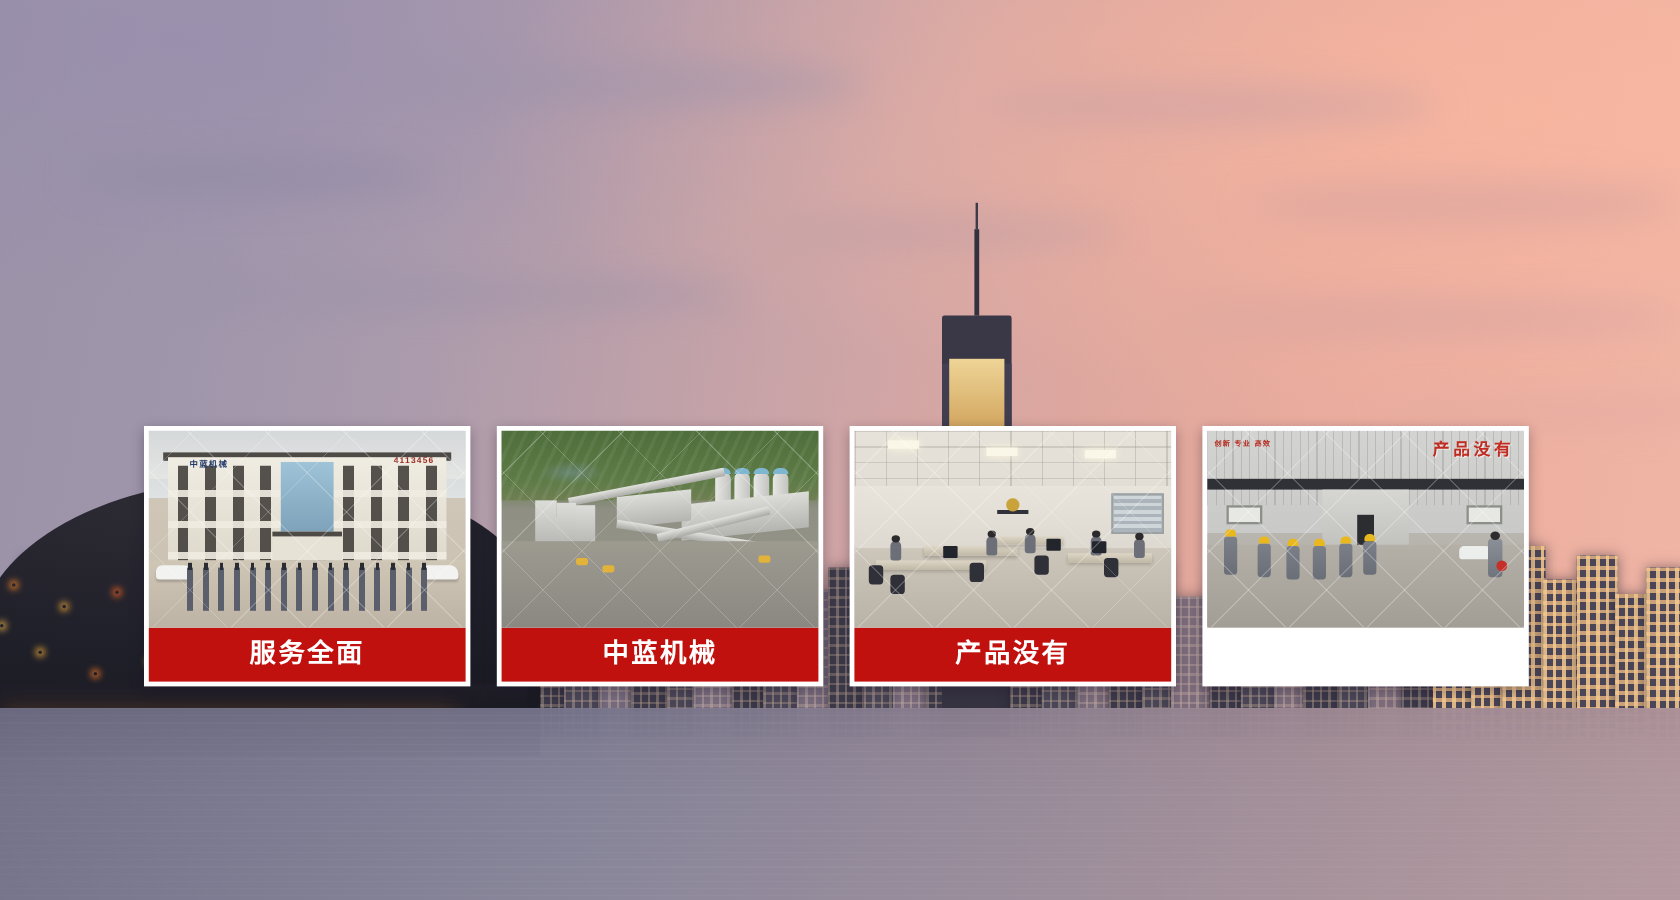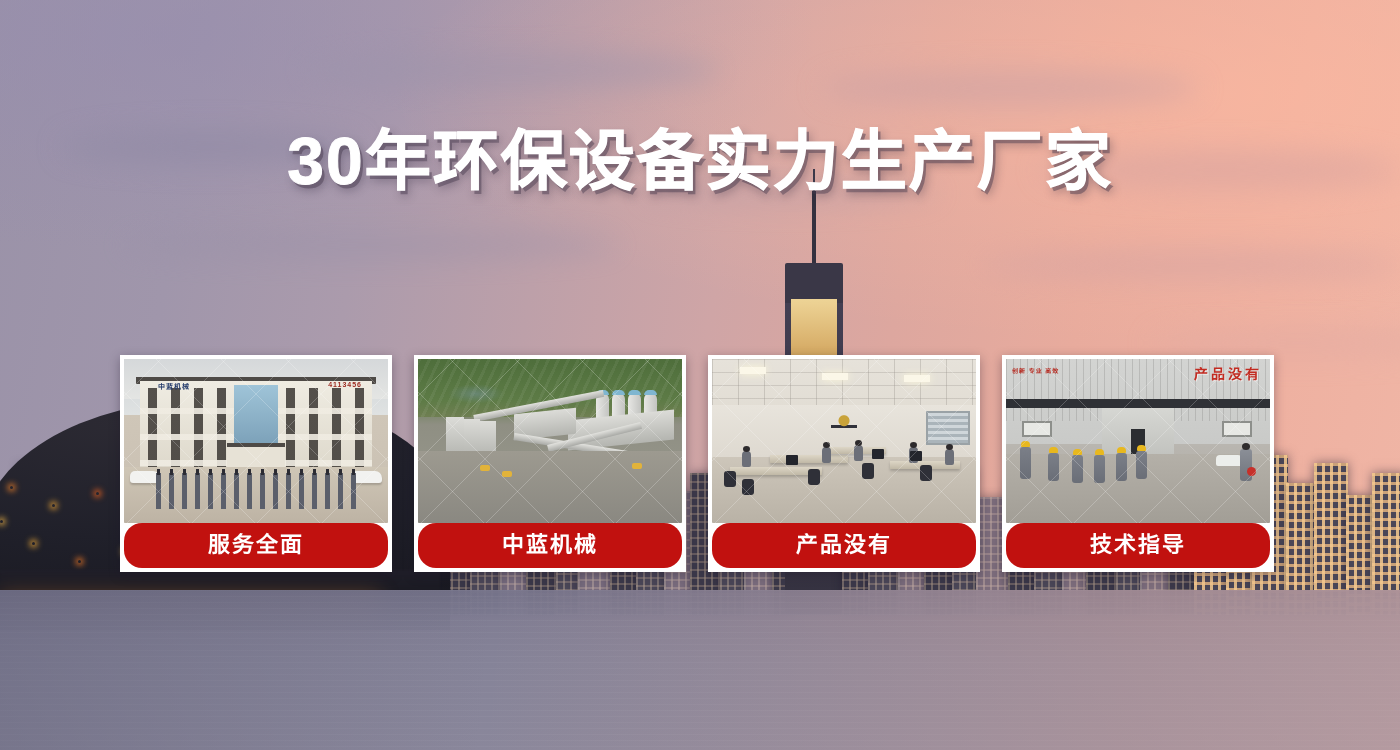--- a/index.html
+++ b/index.html
@@ -170,21 +170,20 @@
   }
   .caption{
     background:#c1110f;
     color:#fff;
     font-size:22px;
     font-weight:bold;
     letter-spacing:2px;
     text-align:center;
     padding:11px 0 12px;
     line-height:1;
-    border-radius:18px;
   }
 
   
   .p1{background:linear-gradient(180deg,#cfd3d6 0%,#dfe2e2 34%,#cfc6b8 34%,#c8bfb1 100%);}
   .p1 .sky2{position:absolute;left:0;right:0;top:0;height:40px;background:linear-gradient(180deg,#d5d8da,#e4e5e3);}
   .p1 .build{position:absolute;left:16px;right:16px;top:22px;height:86px;background:linear-gradient(180deg,#efece2,#ded9cc);}
   .p1 .roof{position:absolute;left:12px;right:12px;top:18px;height:7px;background:#4e4a46;}
   .p1 .cols{position:absolute;left:16px;right:16px;top:29px;height:79px;
      background:repeating-linear-gradient(to right,
         rgba(70,66,62,.0) 0 8px,
@@ -363,21 +362,20 @@
       <span class="lt" style="left:276px;top:176px;color:#ff7320;"></span>
       <span class="lt" style="left:20px;top:120px;color:#ffc04a;"></span>
       <span class="lt" style="left:320px;top:140px;color:#ff9a30;"></span>
       <span class="lt" style="left:350px;top:118px;color:#ffb040;"></span>
     </div>
   </div>
   <div class="bank"></div>
   <div class="river-glow"></div>
   <div class="river"></div>
 
-  <div class="headline">30年环保设备实力生产厂家</div>
 
 
   <div class="cards">
 
     <div class="card">
       <div class="photo p1">
         <div class="sky2"></div>
         <div class="roof"></div>
         <div class="build"></div>
         <div class="cols"></div>
@@ -473,17 +471,16 @@
         <div class="worker" style="left:14px;top:88px;height:32px;"></div>
         <div class="worker" style="left:42px;top:94px;"></div>
         <div class="worker" style="left:66px;top:96px;"></div>
         <div class="worker" style="left:88px;top:96px;"></div>
         <div class="worker" style="left:110px;top:94px;"></div>
         <div class="worker" style="left:130px;top:92px;"></div>
         <div class="boss"></div>
         <div class="helmet"></div>
         <div class="wm"></div>
       </div>
-      <div class="caption">技术指导</div>
     </div>
 
   </div>
 </div>
 
 </body></html>

